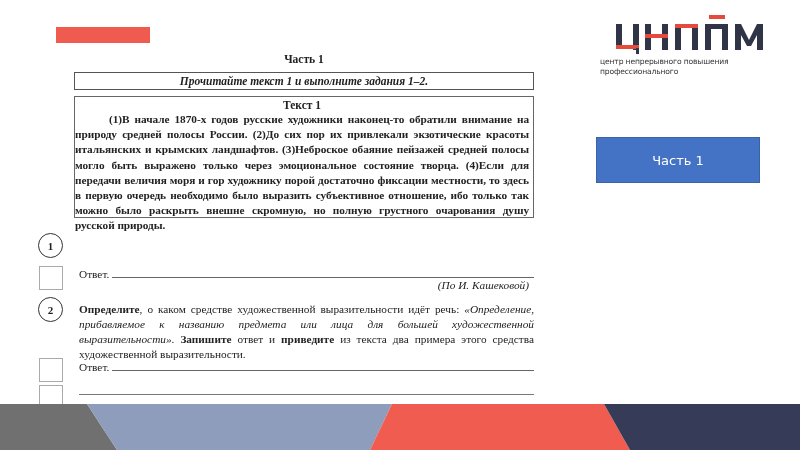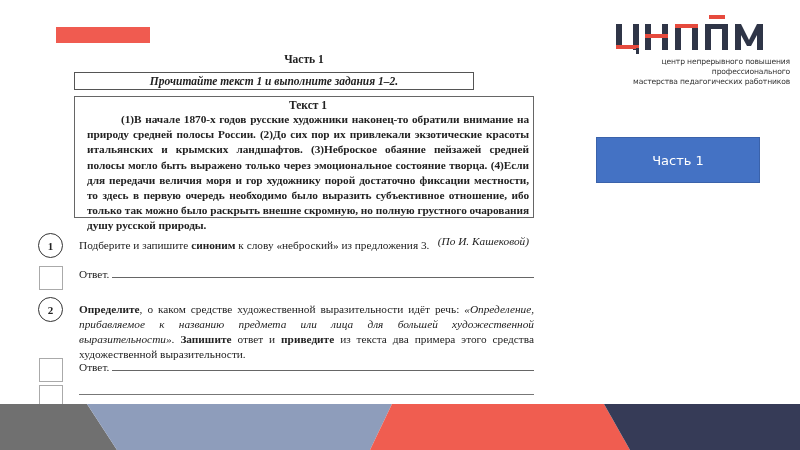--- a/index.html
+++ b/index.html
@@ -4,37 +4,37 @@
 <style>
   * { box-sizing: border-box; margin: 0; padding: 0; }
   html, body { width: 800px; height: 450px; overflow: hidden; background: #ffffff; }
   body { position: relative; font-family: "Liberation Serif", "DejaVu Serif", serif; color: #222; }
 
   .accent-bar { position: absolute; left: 56px; top: 27px; width: 94px; height: 16px; background: #f05b50; }
 
   
   .logo { position: absolute; left: 600px; top: 10px; width: 190px; height: 70px; }
   .logo-mark { position: absolute; left: 14px; top: 2px; width: 150px; height: 42px; }
-  .logo-caption { position: absolute; left: 0; top: 47px; width: 190px; text-align: right;
+  .logo-caption { position: absolute; left: 0; top: 47px; width: 190px; text-align: left;
     font-family: "DejaVu Sans", sans-serif; font-size: 7.6px; line-height: 10px; color: #333; letter-spacing: -0.15px; }
 
   
   .part-button { position: absolute; left: 596px; top: 137px; width: 164px; height: 46px; background: #4472c4;
     border: 1px solid #3a62aa; color: #fff; font-family: "DejaVu Sans", sans-serif; font-size: 13px;
     display: flex; align-items: center; justify-content: center; cursor: pointer; }
 
   
   .doc { position: absolute; left: 0; top: 0; width: 560px; height: 404px; }
   .part-title { position: absolute; left: 74px; top: 53px; width: 460px; text-align: center; font-weight: bold; font-size: 11.5px; }
-  .instruction-box { position: absolute; left: 74px; top: 72px; width: 400px; height: 18px; border: 1px solid #555;
+  .instruction-box { position: absolute; left: 74px; top: 72px; width: 460px; height: 18px; border: 1px solid #555;
     text-align: center; font-weight: bold; font-style: italic; font-size: 11.5px; line-height: 16px; }
-  .text-box { position: absolute; left: 74px; top: 96px; width: 460px; height: 122px; border: 1px solid #666; padding: 1px 4px 0 12px; }
+  .text-box { position: absolute; left: 74px; top: 96px; width: 460px; height: 122px; border: 1px solid #666; padding: 1px 4px 0 0; }
   .text-title { text-align: center; font-weight: bold; font-size: 11.5px; line-height: 14px; }
   .text-body { font-size: 11.3px; line-height: 15.2px; text-align: justify; text-indent: 34px; letter-spacing: -0.05px; font-weight: bold; }
-  .text-source { text-align: right; font-style: italic; font-size: 11.3px; line-height: 14px; }
+  .text-source { text-align: right; font-style: italic; font-size: 11.3px; line-height: 14px; margin-top: 44px; }
 
   .task-num { position: absolute; width: 25px; height: 25px; border: 1.3px solid #333; border-radius: 50%;
     font-weight: bold; font-size: 11px; display: flex; align-items: center; justify-content: center; }
   .answer-cell { position: absolute; width: 24px; height: 24px; border: 1px solid #aaa; cursor: pointer; }
   .task-text { position: absolute; left: 79px; font-size: 11.3px; line-height: 15px; width: 455px; text-align: justify; }
   .answer-row { position: absolute; left: 79px; width: 455px; font-size: 11.3px; display: flex; align-items: flex-start; }
   .answer-label { white-space: nowrap; margin-right: 3px; }
   .answer-line { flex: 1; border-bottom: 1px solid #666; height: 10px; cursor: text; }
   .blank-line { position: absolute; left: 79px; width: 455px; border-bottom: 1px solid #777; height: 1px; }
 
@@ -66,38 +66,36 @@
     <rect x="108" y="12" width="6" height="26" fill="#2f3547"></rect>
     <rect x="91" y="12" width="23" height="5" fill="#2f3547"></rect>
     <rect x="95" y="3" width="16" height="4" fill="#e64a3d"></rect>
 
     <rect x="121" y="12" width="6" height="26" fill="#2f3547"></rect>
     <rect x="143" y="12" width="6" height="26" fill="#2f3547"></rect>
     <polygon points="121,12 127,12 135,28 143,12 149,12 137,34 133,34" fill="#2f3547"></polygon>
   </svg>
   <div class="logo-caption">
     <div>центр непрерывного повышения профессионального</div>
-    <div>мастерства педагогических работников</div>
   </div>
 </div>
 
 <div class="part-button">Часть 1</div>
 
 <div class="doc">
   <div class="part-title">Часть 1</div>
   <div class="instruction-box">Прочитайте текст 1 и выполните задания 1–2.</div>
 
   <div class="text-box">
     <div class="text-title">Текст 1</div>
     <div class="text-body">(1)В начале 1870-х годов русские художники наконец-то обратили внимание на природу средней полосы России. (2)До сих пор их привлекали экзотические красоты итальянских и крымских ландшафтов. (3)Неброское обаяние пейзажей средней полосы могло быть выражено только через эмоциональное состояние творца. (4)Если для передачи величия моря и гор художнику порой достаточно фиксации местности, то здесь в первую очередь необходимо было выразить субъективное отношение, ибо только так можно было раскрыть внешне скромную, но полную грустного очарования душу русской природы.</div>
     <div class="text-source">(По И. Кашековой)</div>
   </div>
 
   <div class="task-num" style="left:38px; top:233px;">1</div>
-  <div class="task-text" style="top:238px;"><span>Подберите и запишите </span><span style="font-weight: bold;">синоним</span><span> к слову «неброский» из предложения 3.</span></div>
   <div class="answer-cell" style="left:39px; top:266px;"></div>
   <div class="answer-row" style="top:268px;">
     <span class="answer-label">Ответ.</span>
     <span class="answer-line"></span>
   </div>
 
   <div class="task-num" style="left:38px; top:297px;">2</div>
   <div class="task-text" style="top:302px;"><span style="font-weight: bold;">Определите</span><span>, о каком средстве художественной выразительности идёт речь: </span><span style="font-style: italic;">«Определение, прибавляемое к названию предмета или лица для большей художественной выразительности»</span><span>. </span><span style="font-weight: bold;">Запишите</span><span> ответ и </span><span style="font-weight: bold;">приведите</span><span> из текста два примера этого средства художественной выразительности.</span></div>
   <div class="answer-cell" style="left:39px; top:358px;"></div>
   <div class="answer-row" style="top:361px;">

